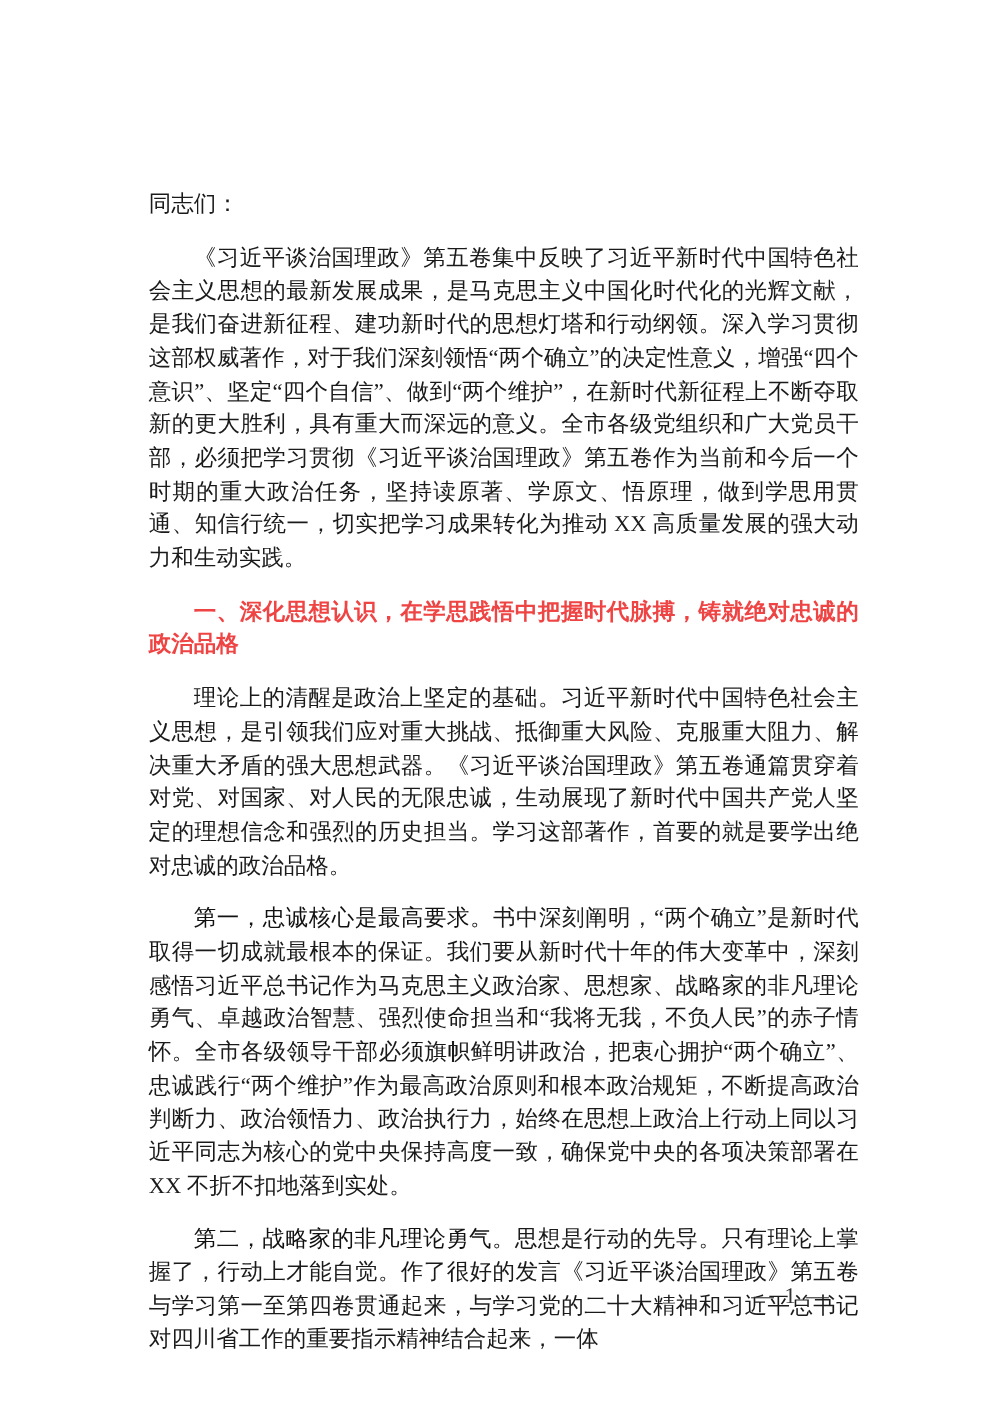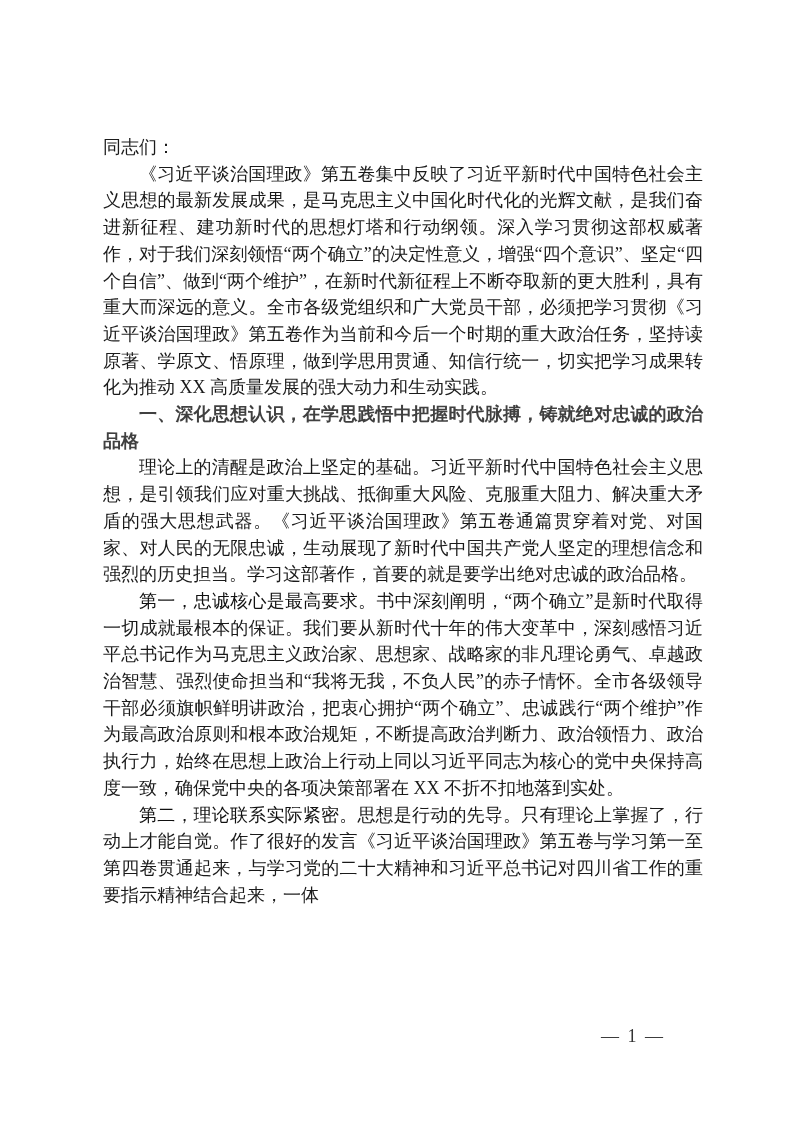--- a/index.html
+++ b/index.html
@@ -19,31 +19,31 @@
   .doc-body {
     position: absolute;
     left: 103px;
     top: 134px;
     width: 600px;
     font-size: 18px;
     line-height: 26.7px;
     text-align: justify;
   }
   .doc-body p {
-    margin: 0;
+    margin: 16px;
     padding: 0;
     text-indent: 2em;
   }
   .doc-body p.salutation {
     text-indent: 0;
   }
   .section-heading {
     font-family: "Liberation Sans", "DejaVu Sans", sans-serif;
     font-weight: bold;
-    color: #404040;
+    color: #ef4444;
   }
   .bold-lead {
     font-family: "Liberation Sans", "DejaVu Sans", sans-serif;
     font-weight: normal;
     color: #111111;
   }
   .page-footer {
     position: absolute;
     top: 1026px;
     left: 0;
@@ -57,16 +57,16 @@
 </head>
 <body>
 
 <div class="page">
   <div class="doc-body">
     <p class="salutation">同志们：</p>
     <p>《习近平谈治国理政》第五卷集中反映了习近平新时代中国特色社会主义思想的最新发展成果，是马克思主义中国化时代化的光辉文献，是我们奋进新征程、建功新时代的思想灯塔和行动纲领。深入学习贯彻这部权威著作，对于我们深刻领悟“两个确立”的决定性意义，增强“四个意识”、坚定“四个自信”、做到“两个维护”，在新时代新征程上不断夺取新的更大胜利，具有重大而深远的意义。全市各级党组织和广大党员干部，必须把学习贯彻《习近平谈治国理政》第五卷作为当前和今后一个时期的重大政治任务，坚持读原著、学原文、悟原理，做到学思用贯通、知信行统一，切实把学习成果转化为推动 XX 高质量发展的强大动力和生动实践。</p>
     <p class="section-heading">一、深化思想认识，在学思践悟中把握时代脉搏，铸就绝对忠诚的政治品格</p>
     <p>理论上的清醒是政治上坚定的基础。习近平新时代中国特色社会主义思想，是引领我们应对重大挑战、抵御重大风险、克服重大阻力、解决重大矛盾的强大思想武器。《习近平谈治国理政》第五卷通篇贯穿着对党、对国家、对人民的无限忠诚，生动展现了新时代中国共产党人坚定的理想信念和强烈的历史担当。学习这部著作，首要的就是要学出绝对忠诚的政治品格。</p>
     <p><span class="bold-lead">第一，忠诚核心是最高要求。</span><span>书中深刻阐明，“两个确立”是新时代取得一切成就最根本的保证。我们要从新时代十年的伟大变革中，深刻感悟习近平总书记作为马克思主义政治家、思想家、战略家的非凡理论勇气、卓越政治智慧、强烈使命担当和“我将无我，不负人民”的赤子情怀。全市各级领导干部必须旗帜鲜明讲政治，把衷心拥护“两个确立”、忠诚践行“两个维护”作为最高政治原则和根本政治规矩，不断提高政治判断力、政治领悟力、政治执行力，始终在思想上政治上行动上同以习近平同志为核心的党中央保持高度一致，确保党中央的各项决策部署在 XX 不折不扣地落到实处。</span></p>
-    <p><span class="bold-lead">第二，理论联系实际紧密。</span><span>思想是行动的先导。只有理论上掌握了，行动上才能自觉。作了很好的发言《习近平谈治国理政》第五卷与学习第一至第四卷贯通起来，与学习党的二十大精神和习近平总书记对四川省工作的重要指示精神结合起来，一体</span></p>
+    <p><span class="bold-lead">第二，战略家的非凡理论勇气。</span><span>思想是行动的先导。只有理论上掌握了，行动上才能自觉。作了很好的发言《习近平谈治国理政》第五卷与学习第一至第四卷贯通起来，与学习党的二十大精神和习近平总书记对四川省工作的重要指示精神结合起来，一体</span></p>
   </div>
   <div class="page-footer">— 1 —</div>
 </div>
 
 </body></html>

